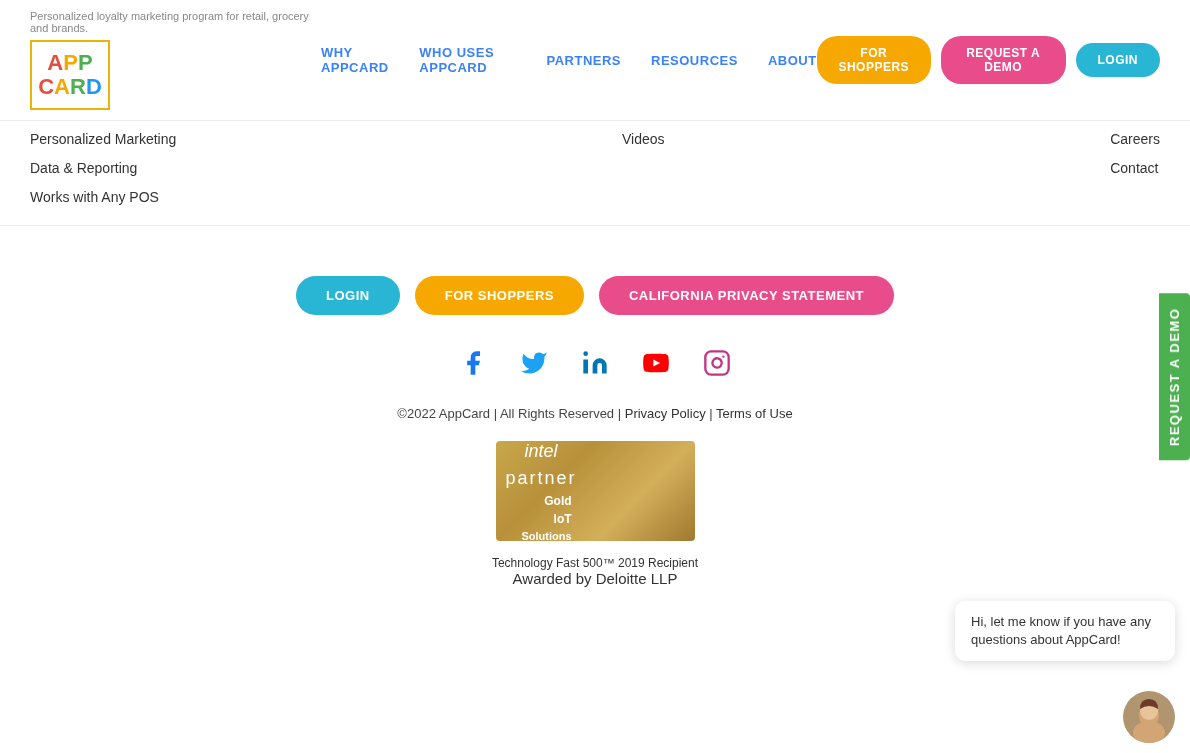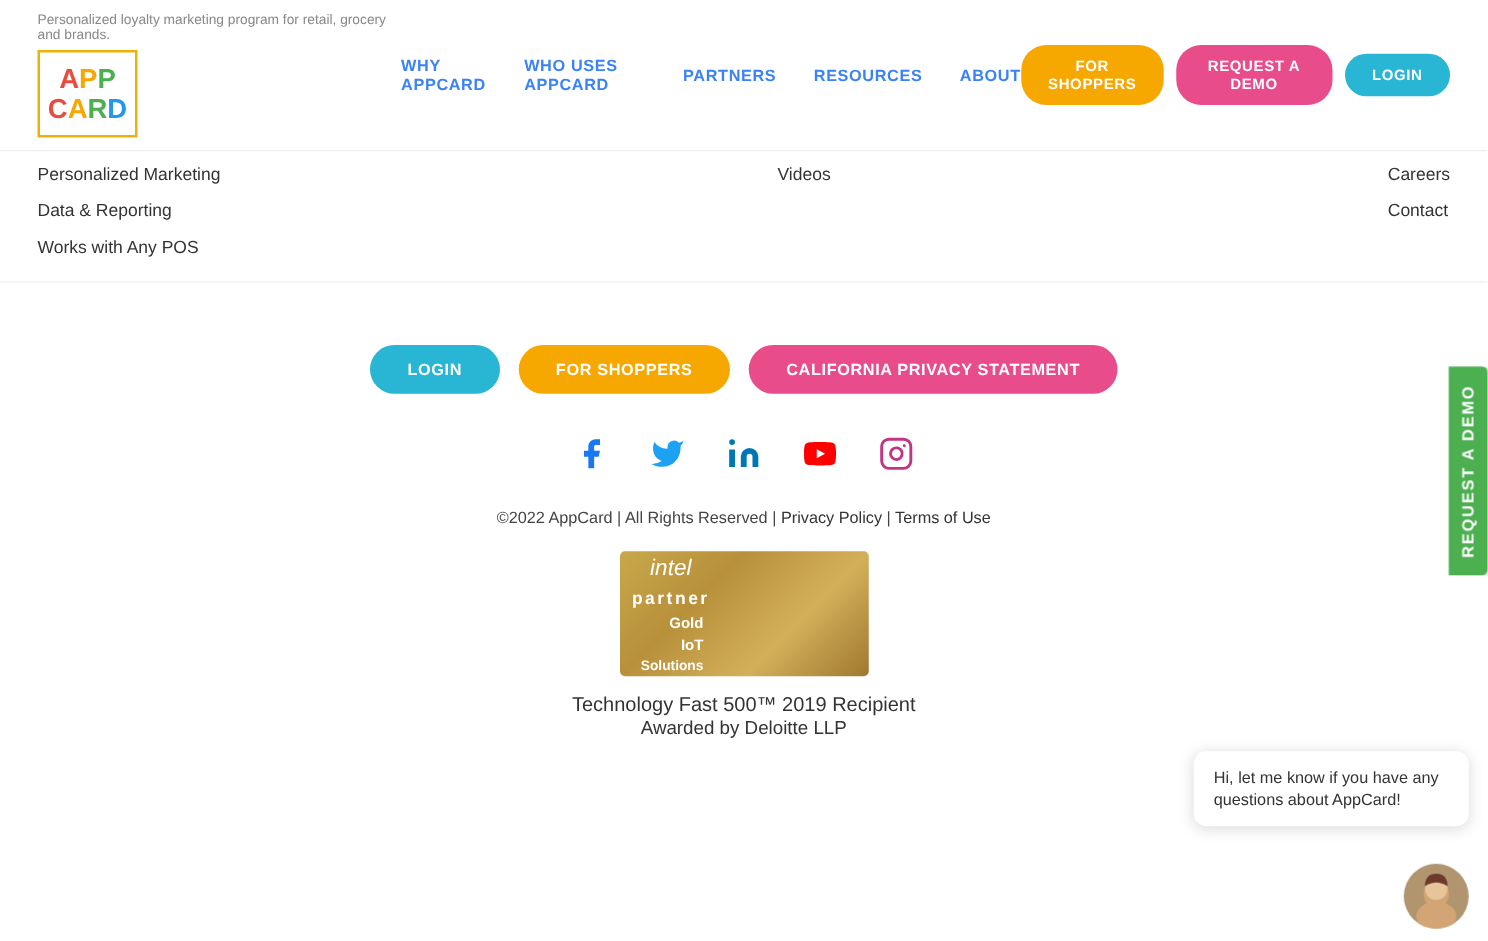--- a/index.html
+++ b/index.html
@@ -197,21 +197,21 @@
     .intel-badge-text {
       color: #fff;
       font-size: 11px;
       font-weight: bold;
       text-align: center;
       line-height: 1.5;
     }
 
     .deloitte-text {
       text-align: center;
-      font-size: 16px;
+      font-size: 12px;
       color: #333;
       margin-top: 15px;
       font-weight: 500;
     }
     .deloitte-sub {
       text-align: center;
       font-size: 15px;
       color: #333;
       font-weight: 500;
     }
@@ -363,21 +363,21 @@
     <span>©2022 AppCard | All Rights Reserved |</span>
     <a>Privacy Policy</a>
     <span>|</span>
     <a>Terms of Use</a>
   </div>
 
   <div class="badge-area">
     <div class="intel-badge">
       <div class="intel-badge-text">
         <div style="font-size:18px; font-weight:300; color:#fff; font-style:italic;">intel</div>
-        <div style="font-size:14px; font-weight:bold; color:#fff; letter-spacing:2px;">partner</div>
+        <div style="font-size:18px; font-weight:normal; color:#fff; letter-spacing:2px;">partner</div>
         <div style="font-size:12px; color:#fff; text-align:right; width:100%; padding-right:5px;">Gold</div>
         <div style="font-size:12px; color:#fff; text-align:right; width:100%; padding-right:5px;">IoT</div>
         <div style="font-size:11px; color:#fff; text-align:right; width:100%; padding-right:5px;">Solutions</div>
       </div>
     </div>
 
     <div class="deloitte-text">
       <span>Technology Fast 500™ 2019 Recipient</span>
     </div>
     <div class="deloitte-sub">Awarded by Deloitte LLP</div>

